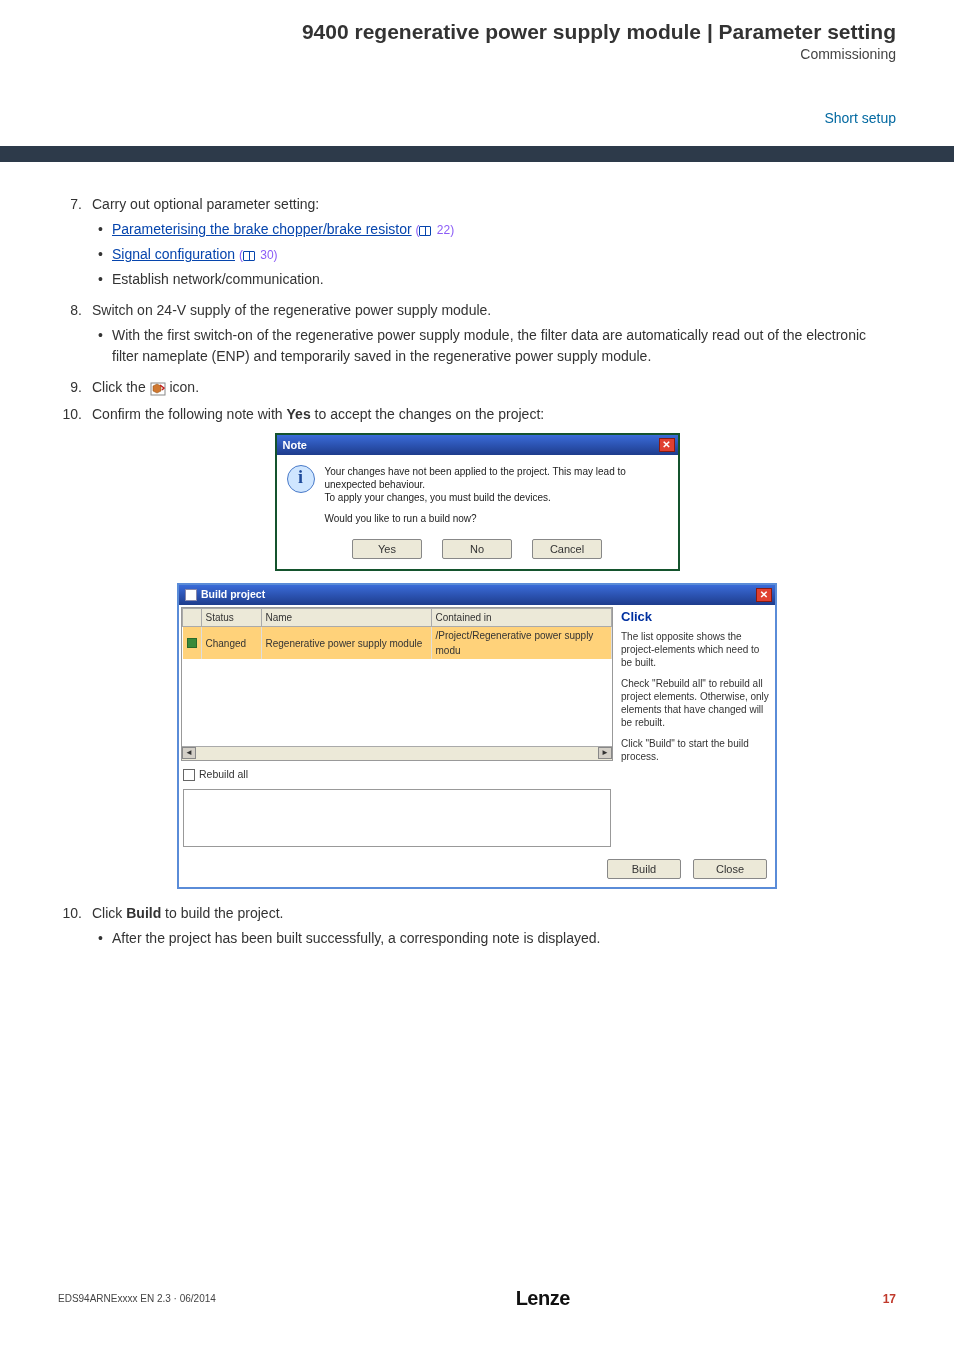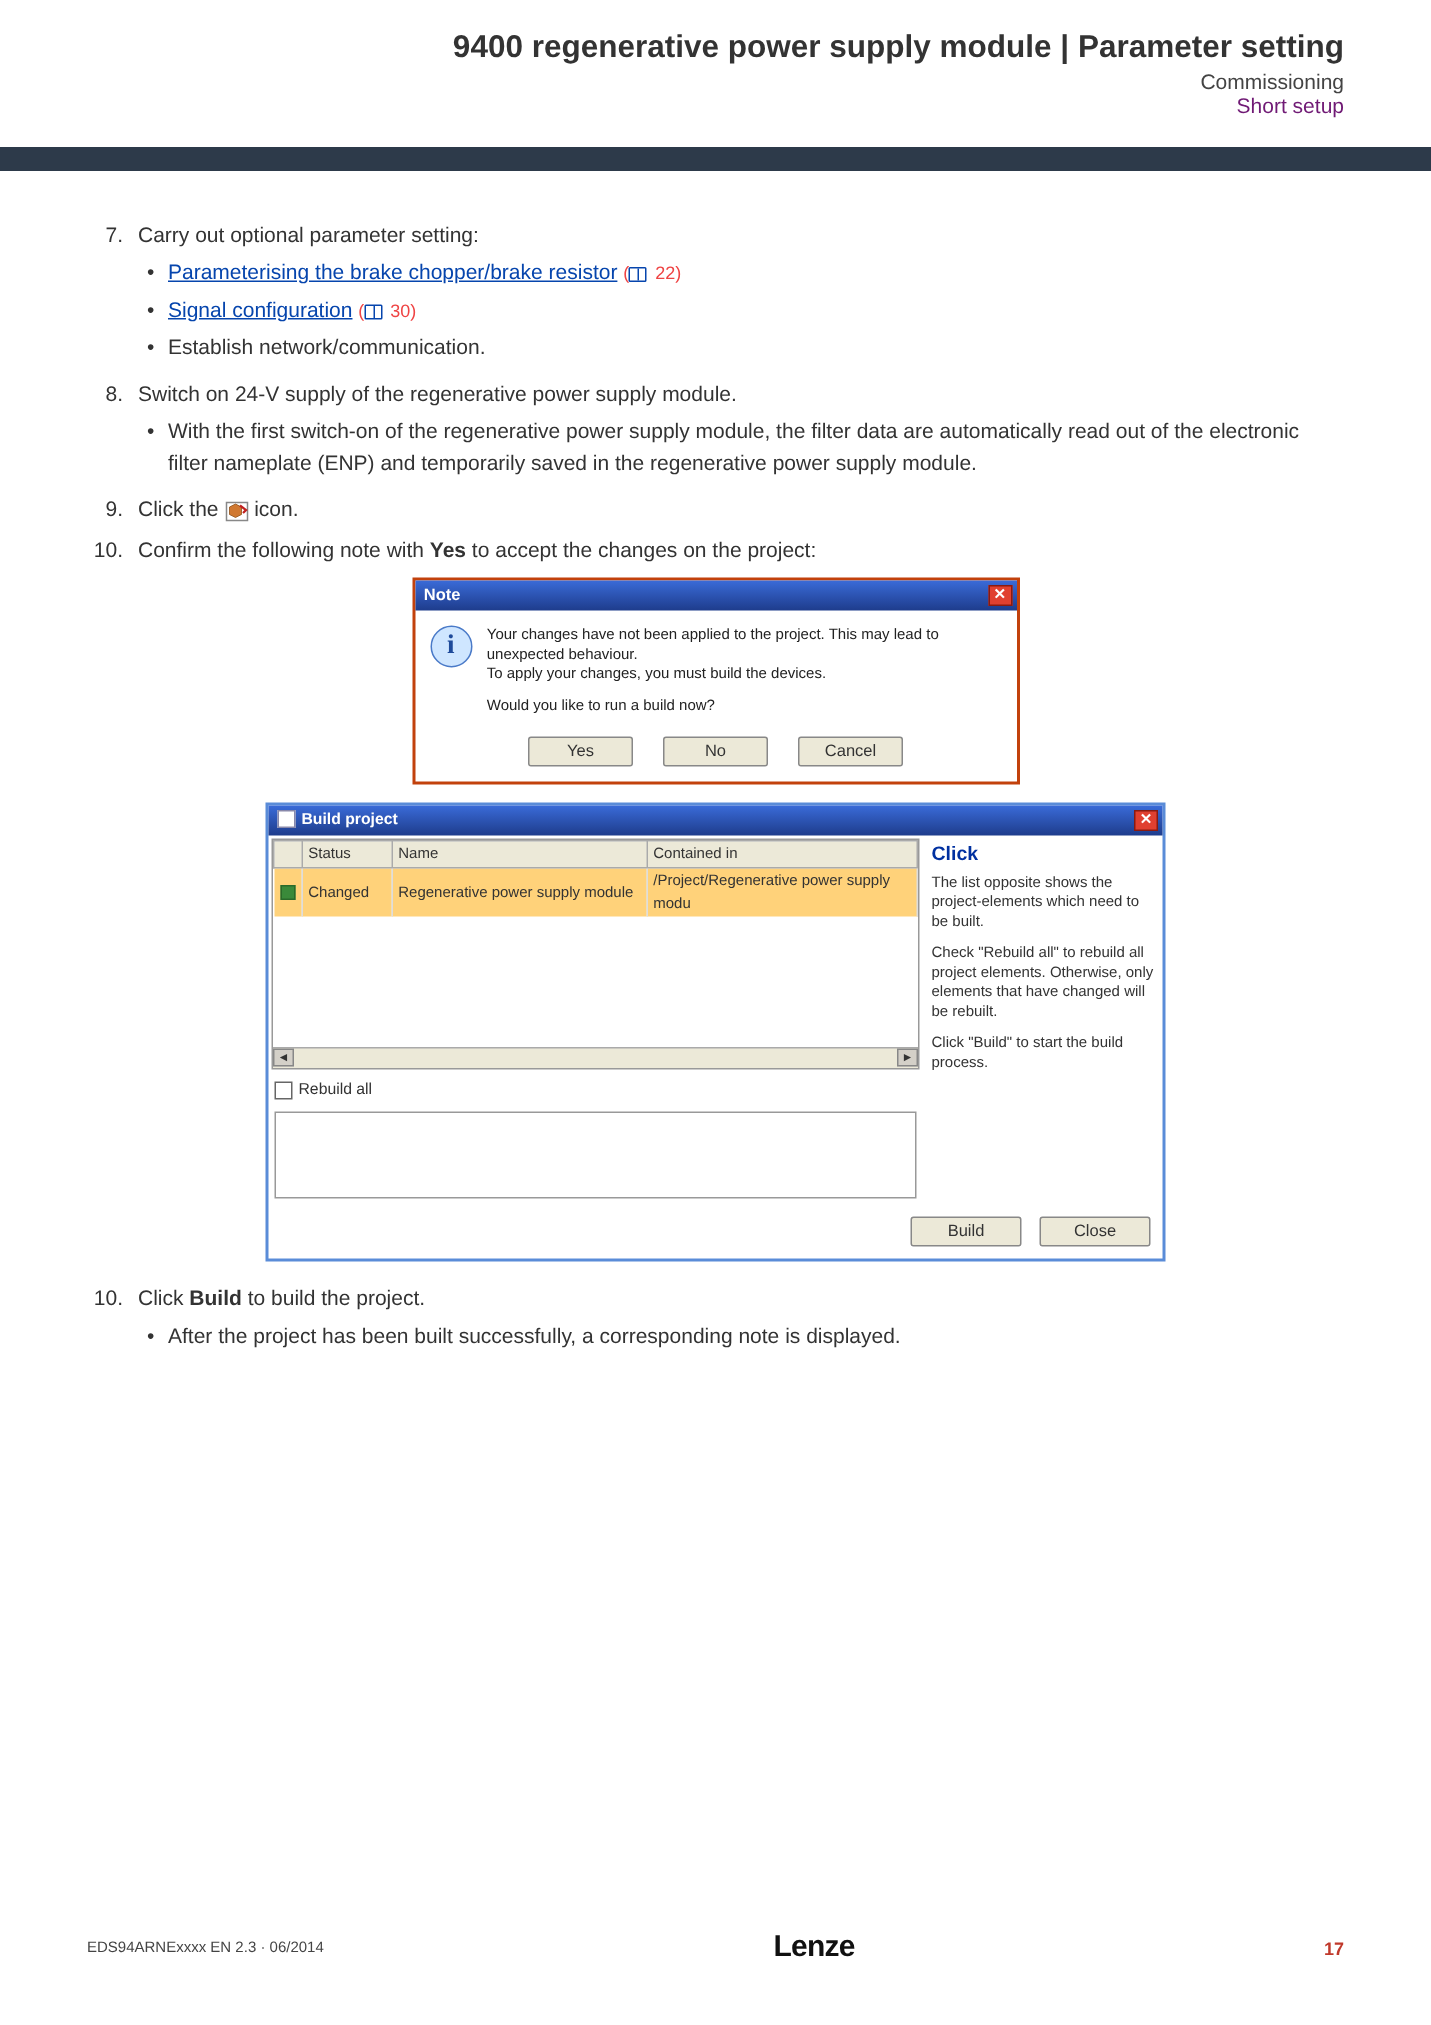--- a/index.html
+++ b/index.html
@@ -14,21 +14,21 @@
   .header-region {
     padding: 20px 58px 10px 58px;
     text-align: right;
   }
   .header-title {
     font-size: 21px;
     font-weight: bold;
     color: #333;
   }
   .header-sub1 { font-size: 14px; color: #444; margin-top: 2px; }
-  .header-sub2 { font-size: 14px; color: #701a75; }
+  .header-sub2 { font-size: 14px; color: #0369a1; margin-top: 48px; }
   .header-bar {
     height: 16px;
     background: #2d3a4a;
     margin-top: 10px;
     width: 100%;
   }
   .content {
     padding: 32px 58px 0 58px;
     font-size: 14px;
     line-height: 1.5;
@@ -45,21 +45,21 @@
   .step-body { flex: 1; }
   .sub-bullets { list-style: none; margin-top: 4px; }
   .sub-bullet { display: flex; margin-bottom: 4px; }
   .bullet-dot {
     width: 20px;
     flex-shrink: 0;
     padding-left: 6px;
   }
   .bullet-body { flex: 1; }
   a.link { color: #0645ad; text-decoration: underline; }
-  .pageref { color: #ef4444; font-size: 12px; }
+  .pageref { color: #8b5cf6; font-size: 12px; }
   .book-icon {
     display: inline-block;
     width: 12px; height: 10px;
     border: 1px solid #0645ad;
     border-radius: 1px;
     vertical-align: middle;
     margin-right: 2px;
     position: relative;
   }
   .book-icon::after {
@@ -73,21 +73,21 @@
     width: 16px; height: 14px;
     vertical-align: middle;
   }
   .bold { font-weight: bold; }
   .italic { font-style: italic; }
 
   
   .note-dialog {
     width: 405px;
     margin: 8px auto 12px auto;
-    border: 2px solid #c2410c;
+    border: 2px solid #14532d;
     background: #fff;
     font-family: Tahoma, Arial, sans-serif;
     font-size: 11px;
   }
   .note-titlebar {
     background: linear-gradient(to bottom, #3a6bd8, #1e3c8c);
     color: #fff;
     height: 20px;
     display: flex;
     align-items: center;

